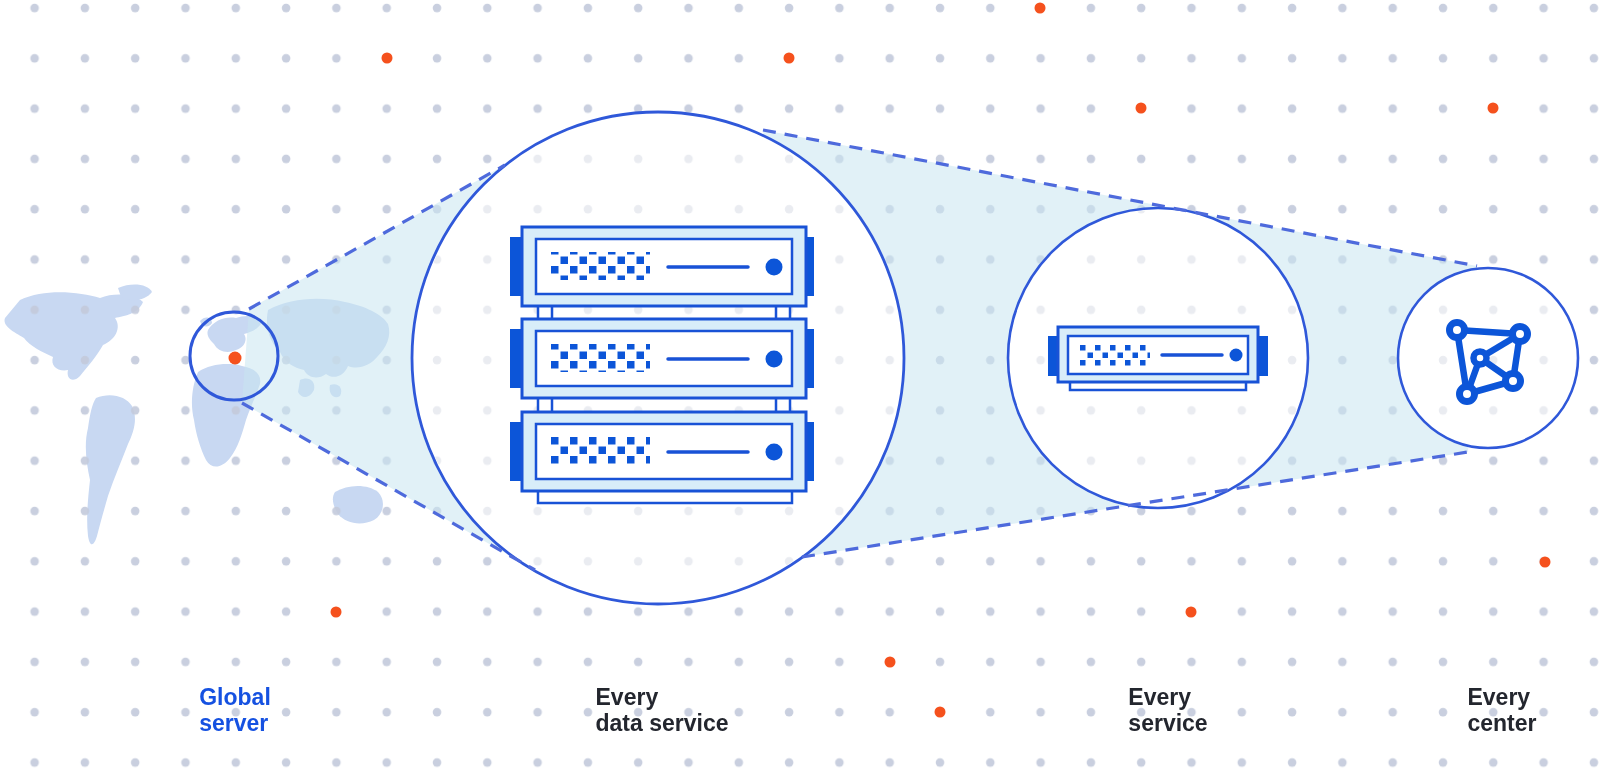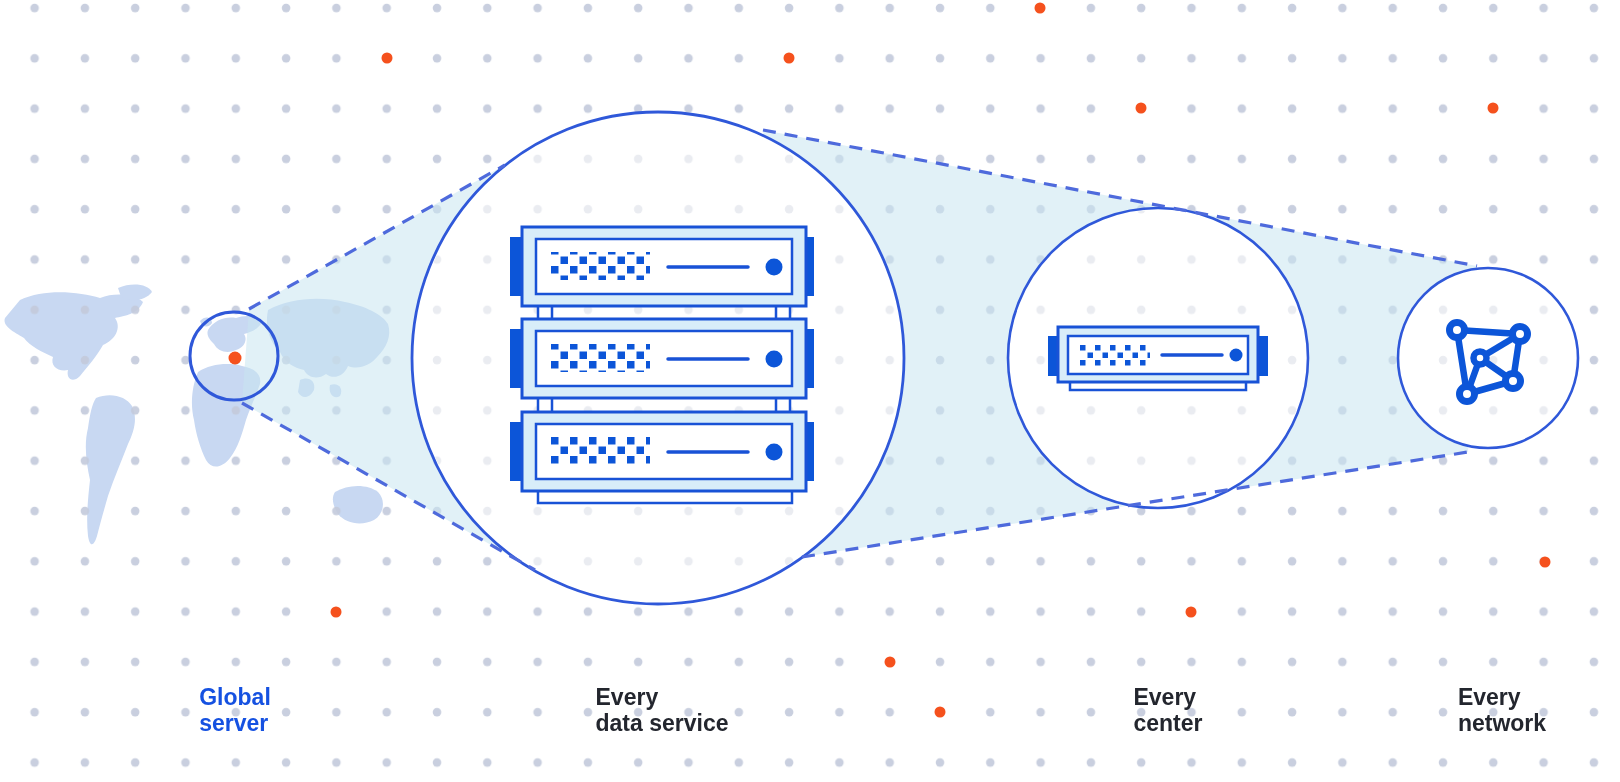--- a/index.html
+++ b/index.html
@@ -184,18 +184,18 @@
 <div class="label blue" style="left:235px;top:684px;">
   <div>Global</div>
   <div>server</div>
 </div>
 <div class="label dark" style="left:662px;top:684px;">
   <div>Every</div>
   <div>data service</div>
 </div>
 <div class="label dark" style="left:1168px;top:684px;">
   <div>Every</div>
-  <div>center</div>
+  <div>service</div>
 </div>
 <div class="label dark" style="left:1502px;top:684px;">
   <div>Every</div>
-  <div>network</div>
+  <div>center</div>
 </div>
 
 </body></html>

